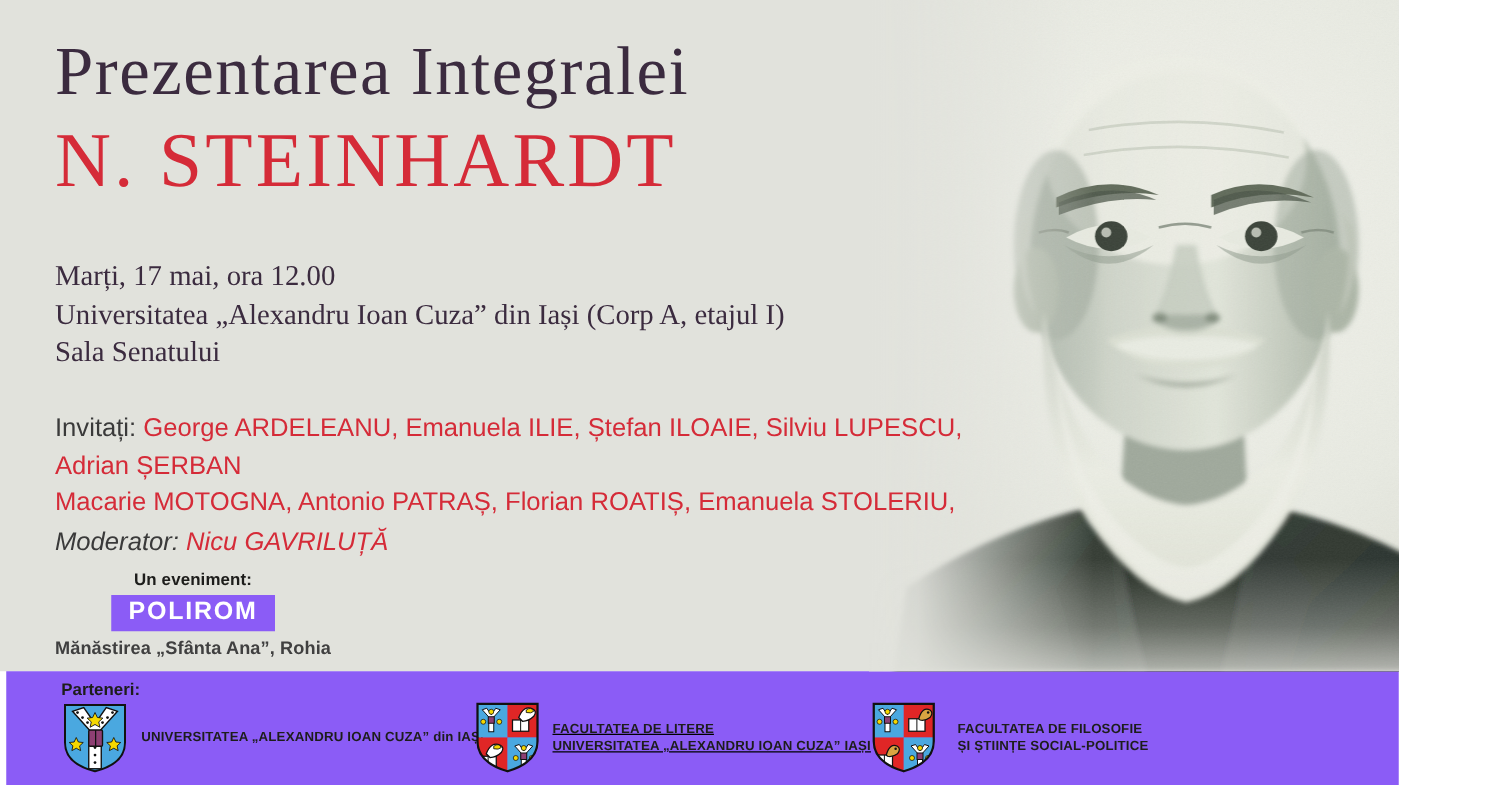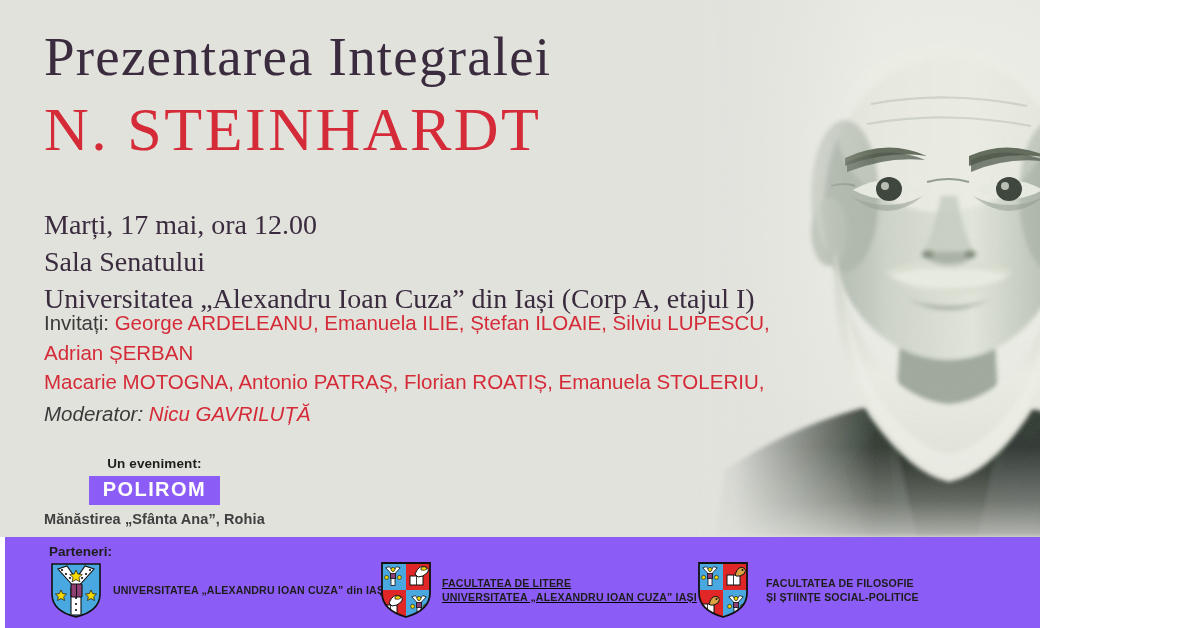--- a/index.html
+++ b/index.html
@@ -3,21 +3,21 @@
 <meta charset="utf-8">
 <style>
   html,body{margin:0;padding:0;}
   body{
     width:1200px;height:628px;overflow:hidden;
     background:#ffffff;
     font-family:"Liberation Sans", sans-serif;
     -webkit-font-smoothing:antialiased;
   }
   #poster{
-    position:relative;width:1040px;height:628px;overflow:hidden;background:#ffffff;
+    position:relative;width:1119px;height:628px;overflow:hidden;background:#ffffff;
   }
   
   .stage{
     position:absolute;left:0;top:0;width:1200px;height:537px;
     background:#e1e2dc;overflow:hidden;
   }
   
   .photo{
     position:absolute;right:0;top:0;width:505px;height:537px;
     overflow:hidden;
@@ -46,27 +46,27 @@
   .title-2{
     font-family:"Liberation Serif", serif;
     font-size:62px;line-height:1;
     color:#d52b38;letter-spacing:2.5px;
     position:absolute;left:0;top:98px;white-space:nowrap;
   }
 
   .details{
     position:absolute;left:0;top:206px;
     font-family:"Liberation Serif", serif;
-    font-size:28px;line-height:1.33;
+    font-size:23px;line-height:1.33;
     color:#3b2b3f;
   }
   .details div{white-space:nowrap;}
 
   .guests{
-    position:absolute;left:0;top:308px;width:730px;
+    position:absolute;left:0;top:328px;width:730px;
     font-family:"Liberation Sans", sans-serif;
     font-size:20.5px;line-height:1.45;
     color:#d52b38;
   }
   .guests .lbl{color:#3a3a3a;}
   .guests p{margin:0;}
   .guests .mod{margin-top:2px;font-style:italic;}
 
   
   .organiser{position:absolute;left:0;top:456px;text-align:center;}
@@ -233,22 +233,22 @@
       <div class="photo-fade-bottom"></div>
     </div>
 
     <div class="textcol">
 
       <div class="title-1">Prezentarea Integralei</div>
       <div class="title-2">N. STEINHARDT</div>
 
       <div class="details">
         <div>Marți, 17 mai, ora 12.00</div>
+        <div>Universitatea „Alexandru Ioan Cuza” din Iași (Corp A, etajul I)</div>
         <div>Sala Senatului</div>
-        <div>Universitatea „Alexandru Ioan Cuza” din Iași (Corp A, etajul I)</div>
       </div>
 
       <div class="guests">
         <p>
           <span class="lbl">Invitați:</span>
           <span>George ARDELEANU,  Emanuela ILIE,  Ștefan ILOAIE,  Silviu LUPESCU,</span>
         </p>
         <p>
           <span>Adrian ȘERBAN</span>
         </p>

